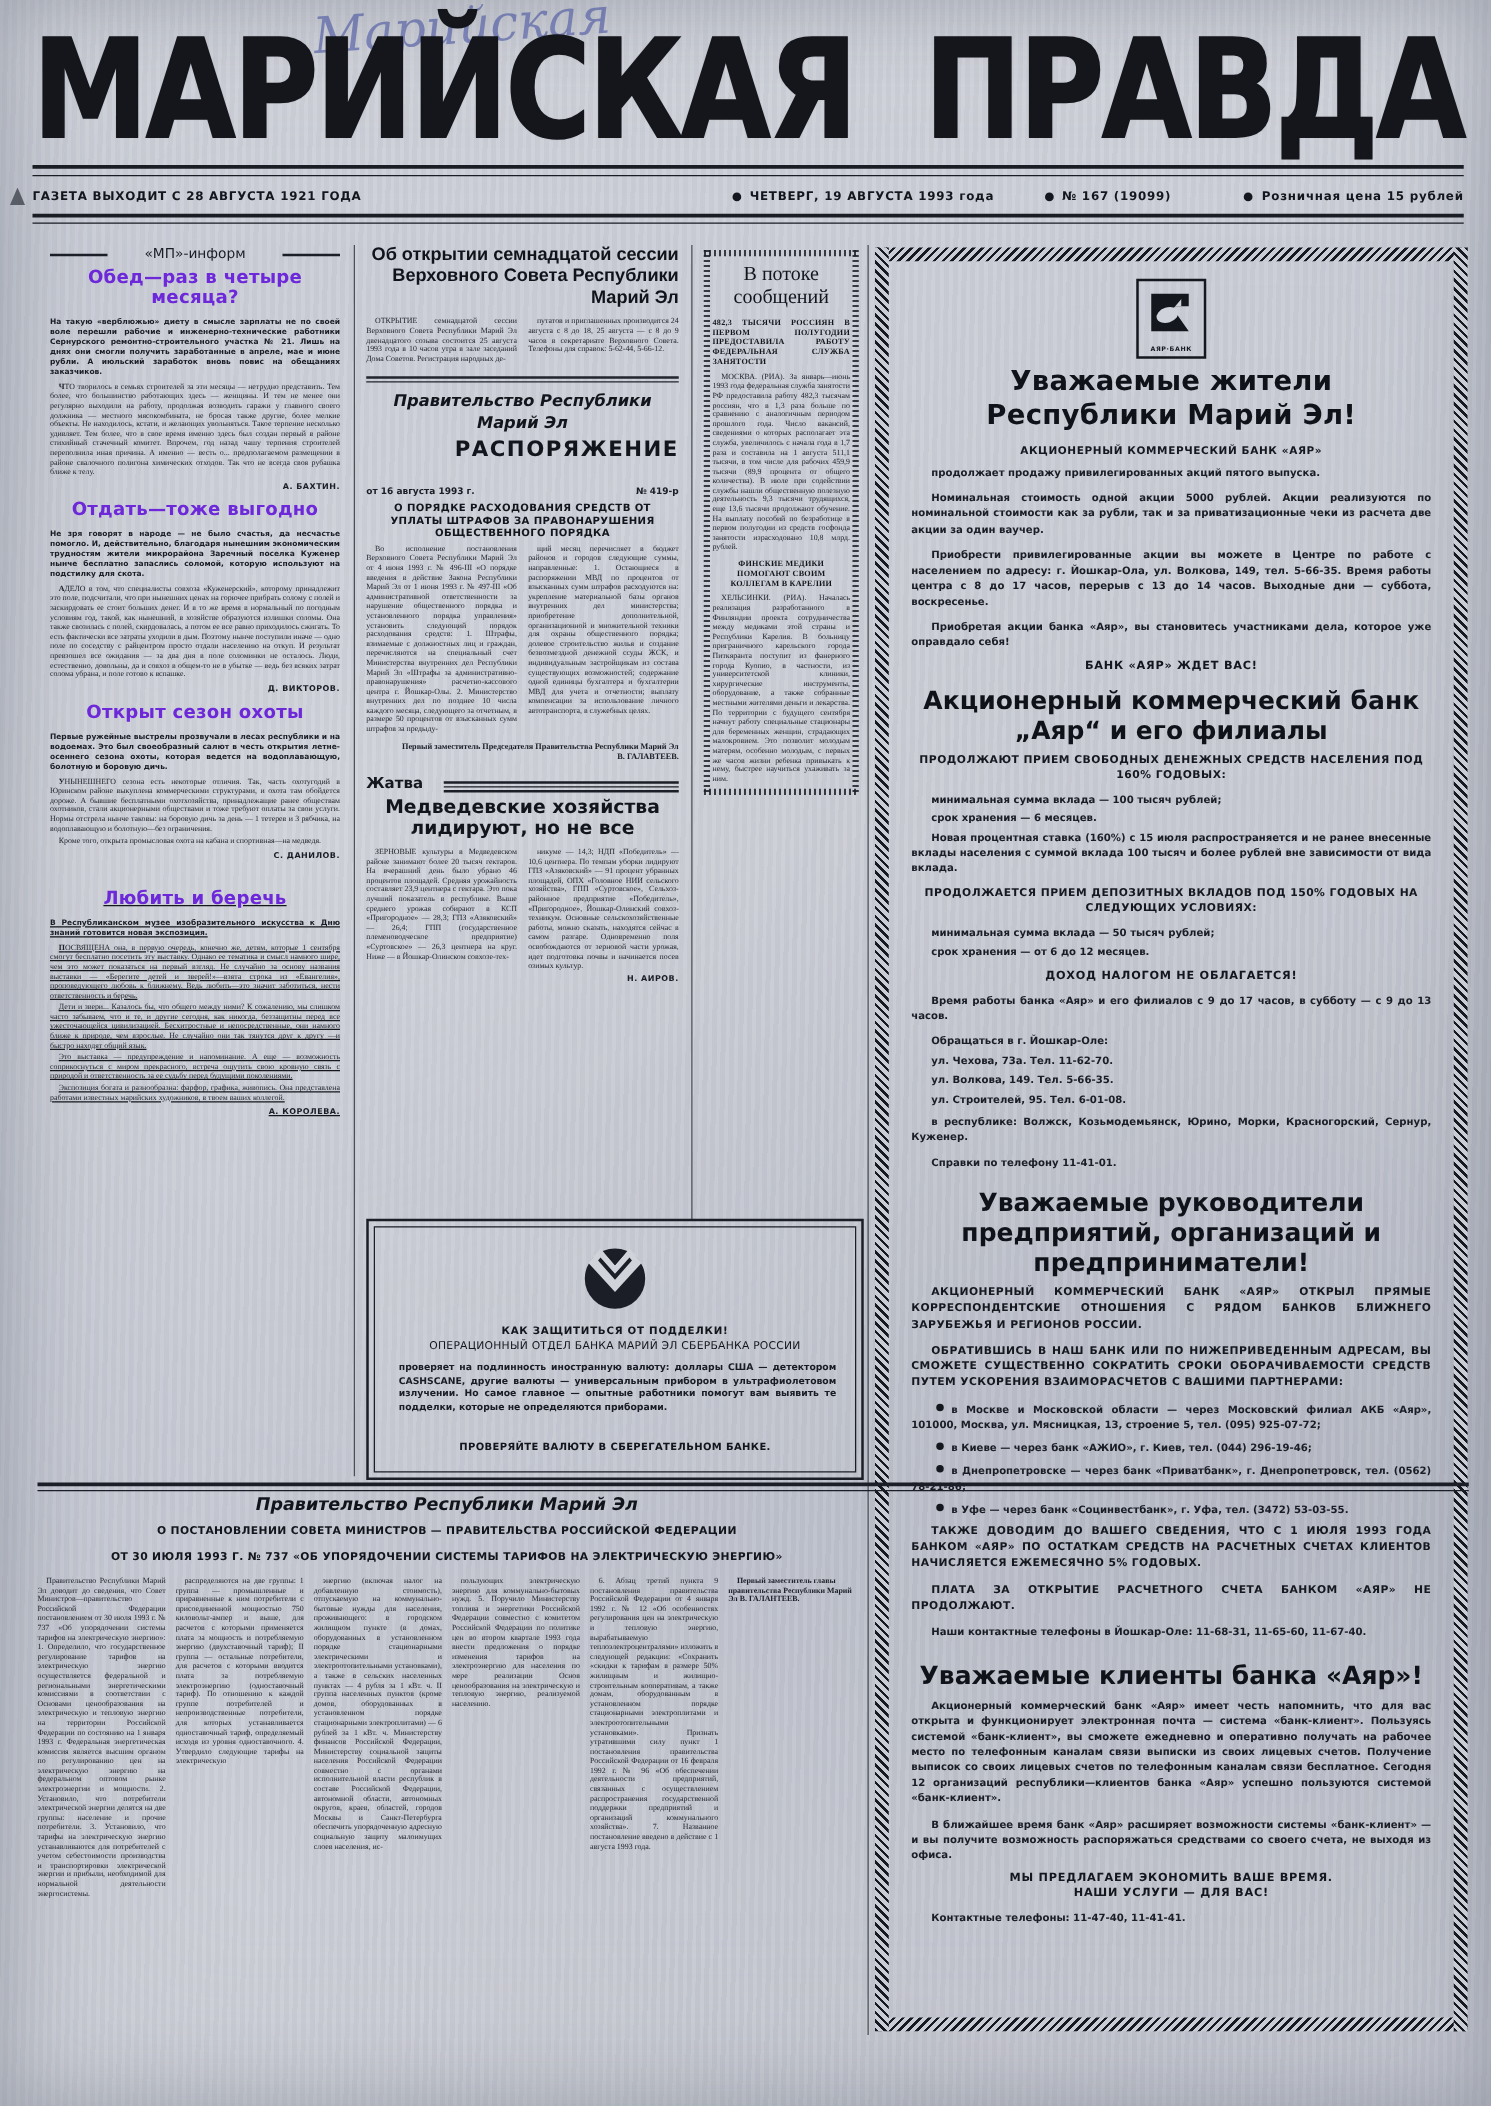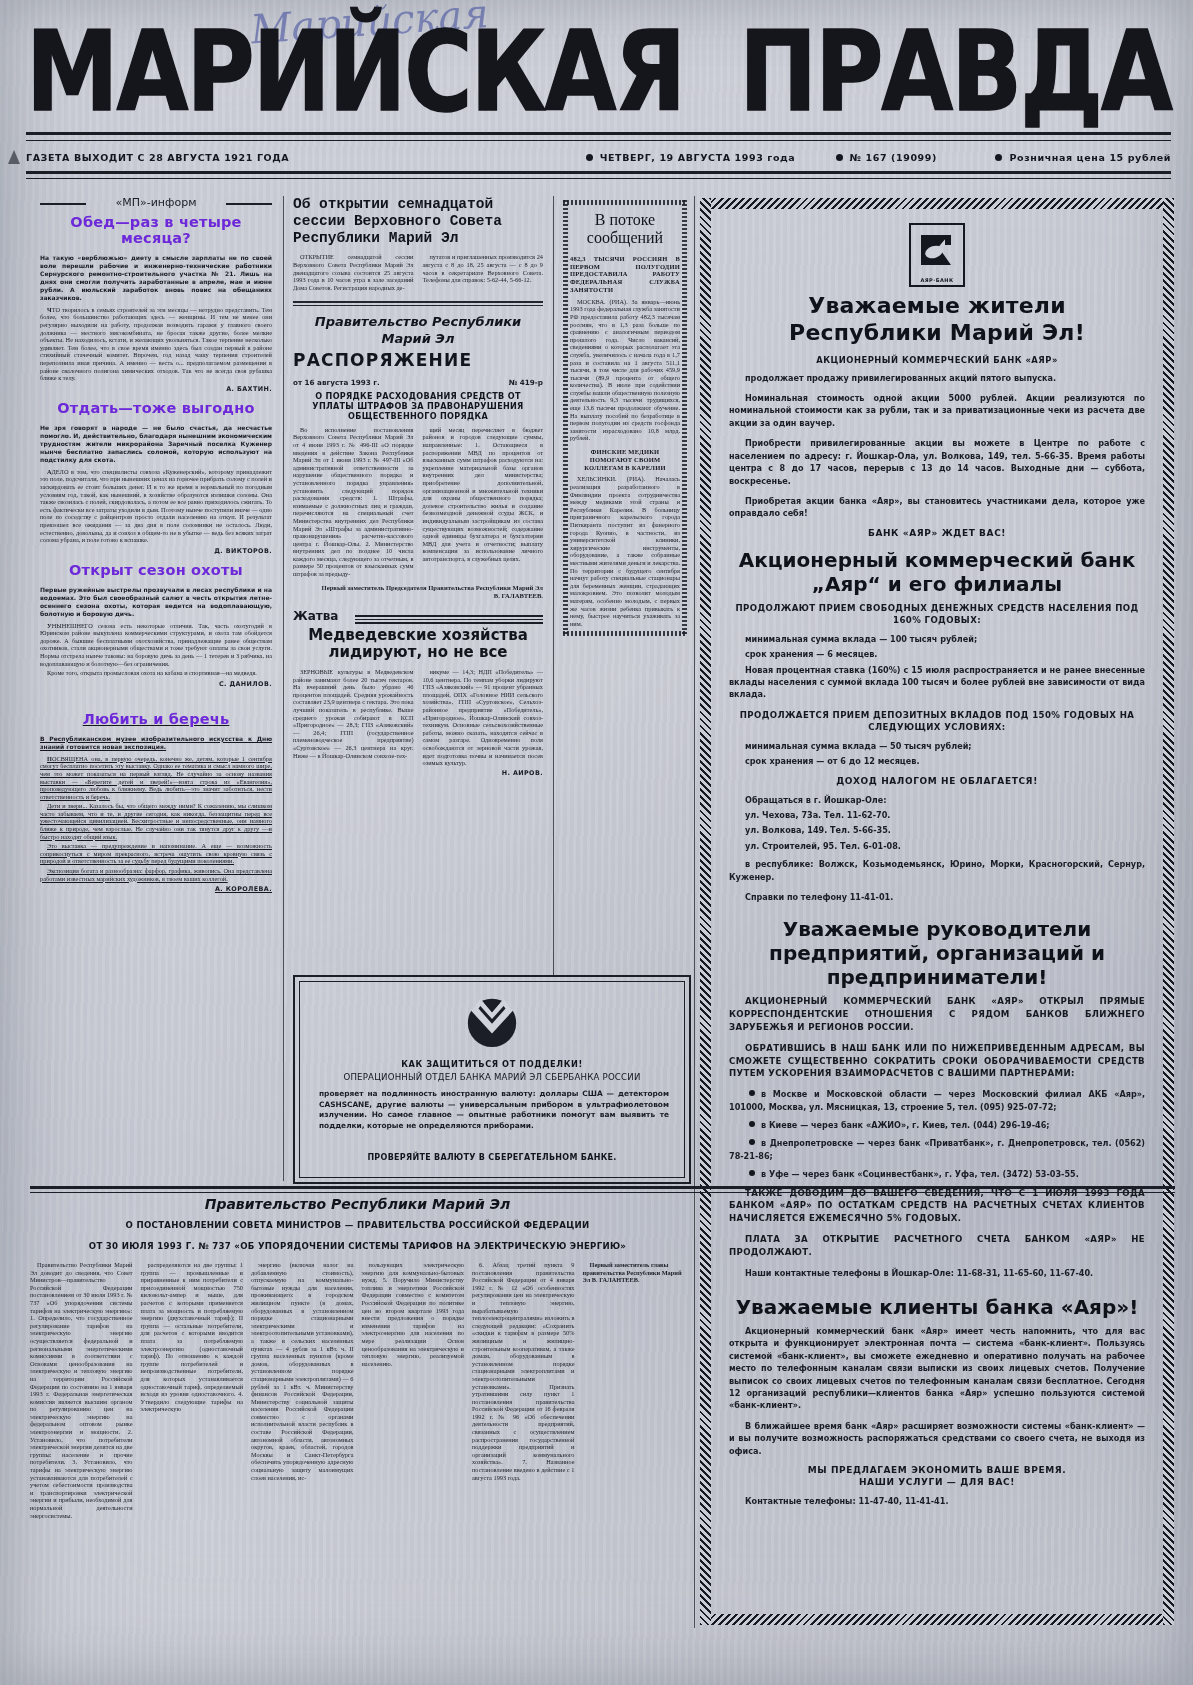--- a/index.html
+++ b/index.html
@@ -120,33 +120,33 @@
   .rubric .bar.r{right:0;}
   .h-art{
     font-family:"DejaVu Sans",sans-serif;font-weight:bold;
     font-size:14.5px;line-height:1.1;text-align:center;color:#6d28d9;
     margin:6px 0 7px 0;letter-spacing:.2px;
   }
 
   
   .col2{position:absolute;left:293px;top:196px;width:250px;}
   .h-serif{
-    font-family:Liberation Mono, monospace;font-weight:bold;
-    font-size:14.5px;line-height:1.18;text-align:left;color:#101319;
+    font-family:Liberation Sans, sans-serif;font-weight:bold;
+    font-size:14.5px;line-height:1.18;text-align:right;color:#101319;
     margin:0 0 6px 0;
   }
   .hr-dbl{border-top:2px solid #22252c;border-bottom:1px solid #22252c;height:2px;margin:8px 0;}
 
   .gov-title{
     font-family:"DejaVu Sans",sans-serif;font-style:italic;font-weight:bold;
     font-size:13px;text-align:center;line-height:1.25;color:#12151b;margin:2px 0 2px;
   }
   .gov-rasp{
     font-family:"DejaVu Sans",sans-serif;font-weight:bold;font-size:17px;
-    text-align:left;letter-spacing:1.2px;color:#12151b;margin:3px 0 8px;
+    text-align:right;letter-spacing:1.2px;color:#12151b;margin:3px 0 18px;
   }
   .gov-meta{
     display:flex;justify-content:space-between;
     font-family:"DejaVu Sans",sans-serif;font-weight:bold;font-size:7.2px;
     color:#1a1d25;margin-bottom:4px;
   }
   .gov-sub{
     font-family:"DejaVu Sans",sans-serif;font-weight:bold;font-size:8.1px;
     line-height:10px;text-align:center;letter-spacing:.3px;color:#12151b;margin-bottom:5px;
   }
@@ -540,20 +540,21 @@
       <div>
         <div class="ad-h2">Акционерный коммерческий банк „Аяр“ и его филиалы</div>
         <div class="ad-sub2">ПРОДОЛЖАЮТ ПРИЕМ СВОБОДНЫХ ДЕНЕЖНЫХ СРЕДСТВ НАСЕЛЕНИЯ ПОД 160% ГОДОВЫХ:</div>
         <div class="ad-li">минимальная сумма вклада — 100 тысяч рублей;</div>
         <div class="ad-li">срок хранения — 6 месяцев.</div>
         <div class="ad-p">Новая процентная ставка (160%) с 15 июля распространяется и не ранее внесенные вклады населения с суммой вклада 100 тысяч и более рублей вне зависимости от вида вклада.</div>
         <div class="ad-sub2">ПРОДОЛЖАЕТСЯ ПРИЕМ ДЕПОЗИТНЫХ ВКЛАДОВ ПОД 150% ГОДОВЫХ НА СЛЕДУЮЩИХ УСЛОВИЯХ:</div>
         <div class="ad-li">минимальная сумма вклада — 50 тысяч рублей;</div>
         <div class="ad-li">срок хранения — от 6 до 12 месяцев.</div>
         <div class="ad-c">ДОХОД НАЛОГОМ НЕ ОБЛАГАЕТСЯ!</div>
+        <div class="ad-p">Время работы банка «Аяр» и его филиалов с 9 до 17 часов, в субботу — с 9 до 13 часов.</div>
         <div class="ad-li">Обращаться в г. Йошкар-Оле:</div>
         <div class="ad-li">ул. Чехова, 73а. Тел. 11-62-70.</div>
         <div class="ad-li">ул. Волкова, 149. Тел. 5-66-35.</div>
         <div class="ad-li">ул. Строителей, 95. Тел. 6-01-08.</div>
         <div class="ad-p" style="margin-top:6px;">в республике: Волжск, Козьмодемьянск, Юрино, Морки, Красногорский, Сернур, Куженер.</div>
         <div class="ad-li">Справки по телефону 11-41-01.</div>
       </div>
 
       <div style="margin-top:14px;">
         <div class="ad-h2">Уважаемые руководители предприятий, организаций и предприниматели!</div>

